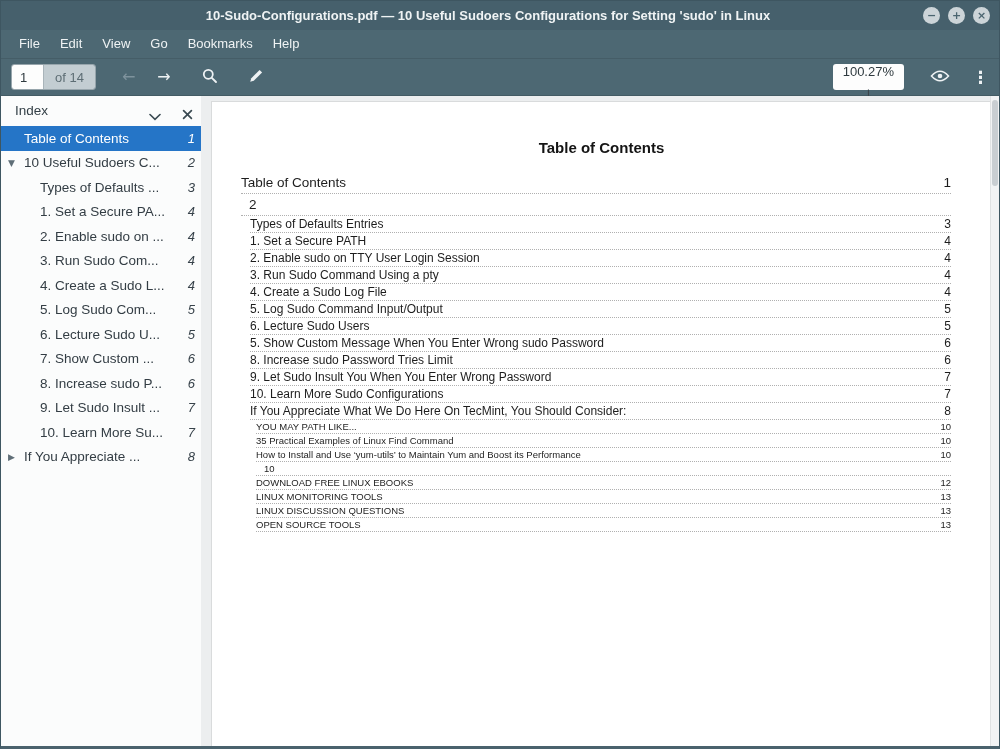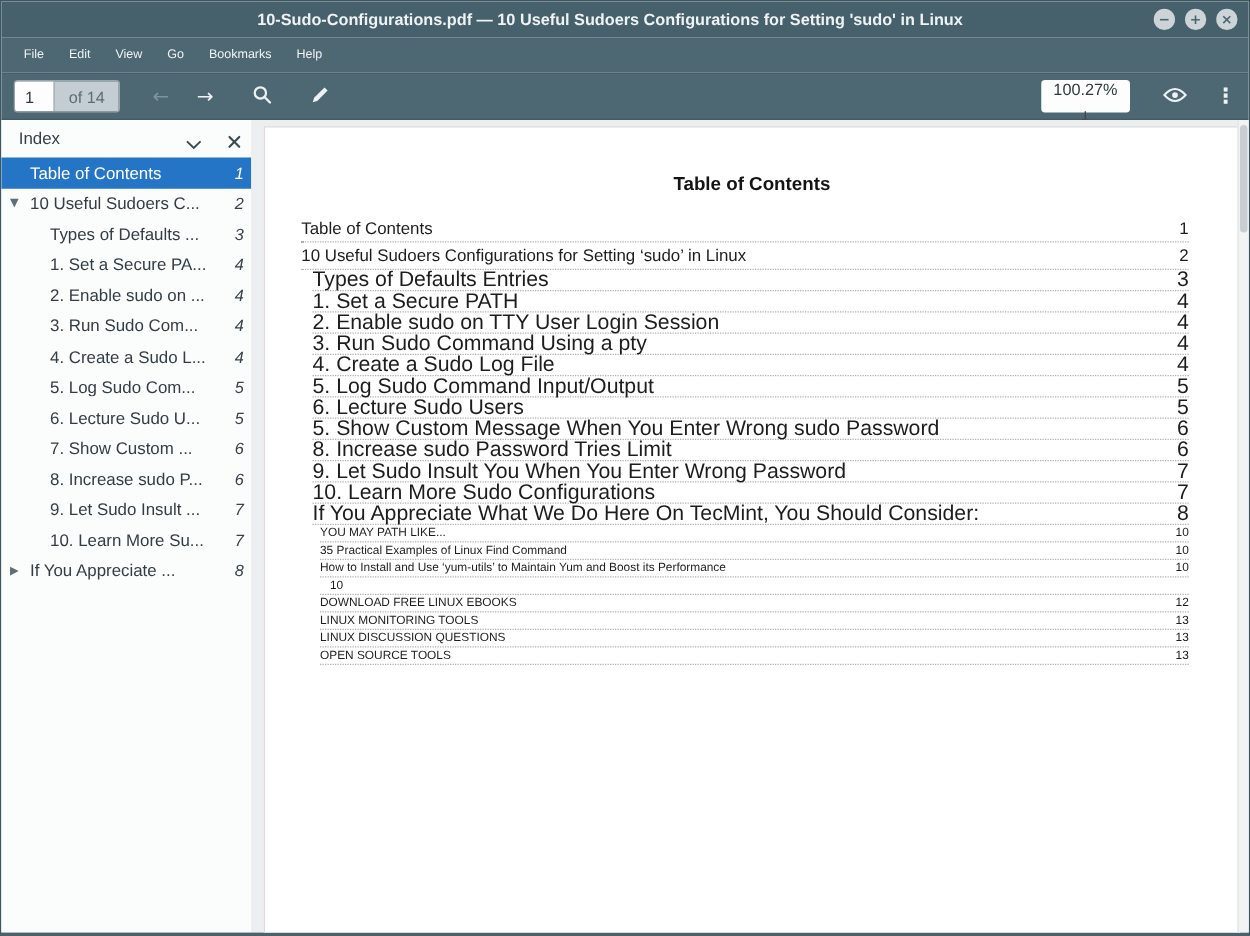--- a/index.html
+++ b/index.html
@@ -18,21 +18,21 @@
     text-align:center; font-size:13px; font-weight:bold; color:#eff3f4;
     white-space:nowrap; overflow:hidden;
   }
   .win-controls { position:absolute; right:9px; top:6px; display:flex; gap:8px; }
   .wc { width:17px; height:17px; border-radius:50%; background:#ccd4d8; color:#4b6570;
         display:flex; align-items:center; justify-content:center;
         font:bold 11px/1 "DejaVu Sans", sans-serif; }
   
   .menubar { position:absolute; left:0; top:29px; right:0; height:28px; background:#4d6873;
              display:flex; align-items:center; padding-left:8px; }
-  .menu-item { color:#eff3f4; font-size:10px; padding:0 10px; line-height:28px; }
+  .menu-item { color:#eff3f4; font-size:13px; padding:0 10px; line-height:28px; }
   
   .toolbar { position:absolute; left:0; top:57px; right:0; height:38px; background:#4d6873;
              border-top:1px solid rgba(0,0,0,0.10); border-bottom:1px solid rgba(0,0,0,0.12);
              display:flex; align-items:center; padding:0 10px; }
   .page-widget { display:flex; height:26px; border:1px solid #97a5ac; border-radius:3px; overflow:hidden; }
   .page-input { width:31px; border:none; background:#fdfdfd; font-family:"Liberation Sans",sans-serif;
                 font-size:13px; color:#2f3a3f; padding:0 0 0 8px; outline:none; }
   .page-total { display:flex; align-items:center; background:#c3cdd2; color:#5d6d74;
                 font-size:13px; padding:0 11px; border-left:1px solid #a9b4ba; }
   .tbtn { background:none; border:none; padding:0; margin:0; cursor:default;
@@ -65,21 +65,21 @@
   .doc { position:absolute; left:200px; right:0; top:0; bottom:0; background:#eceeef; }
   .page { position:absolute; left:10px; top:5px; width:781px; bottom:-2px; background:#fff;
           border:1px solid #d9dbdc; }
   .pdf-heading { position:absolute; left:0; right:0; top:37px; text-align:center;
                  font-size:15px; font-weight:bold; color:#141414; }
   .toc { position:absolute; left:29px; right:40px; top:70px; }
   .trow { display:flex; justify-content:space-between; align-items:baseline;
           border-bottom:1px dotted #b0b0b0; color:#1d1d1d; white-space:nowrap; }
   .trow .tp { padding-left:8px; }
   .t0 { font-size:13.5px; line-height:21px; }
-  .t1 { font-size:17px; line-height:16px; margin-left:9px; }
+  .t1 { font-size:12px; line-height:16px; margin-left:9px; }
   .t2 { font-size:9.5px;  line-height:13px; margin-left:15px; }
   
   .v-scrollbar { position:absolute; right:0; top:0; bottom:0; width:9px; background:#f2f3f4;
                  border-left:1px solid #e0e2e3; }
   .v-thumb { position:absolute; left:1px; right:1px; top:4px; height:86px;
              background:#c9ced2; border-radius:4px; }
 </style>
 </head>
 <body>
 
@@ -249,21 +249,20 @@
 
     <div class="doc">
       <div class="page">
         <div class="pdf-heading">Table of Contents</div>
         <div class="toc">
           <div class="trow t0">
               <span class="tl">Table of Contents</span>
               <span class="tp">1</span>
             </div>
           <div class="trow t0">
-              <span class="tl">10 Useful Sudoers Configurations for Setting ‘sudo’ in Linux</span>
               <span class="tp">2</span>
             </div>
           <div class="trow t1">
               <span class="tl">Types of Defaults Entries</span>
               <span class="tp">3</span>
             </div>
           <div class="trow t1">
               <span class="tl">1. Set a Secure PATH</span>
               <span class="tp">4</span>
             </div>

